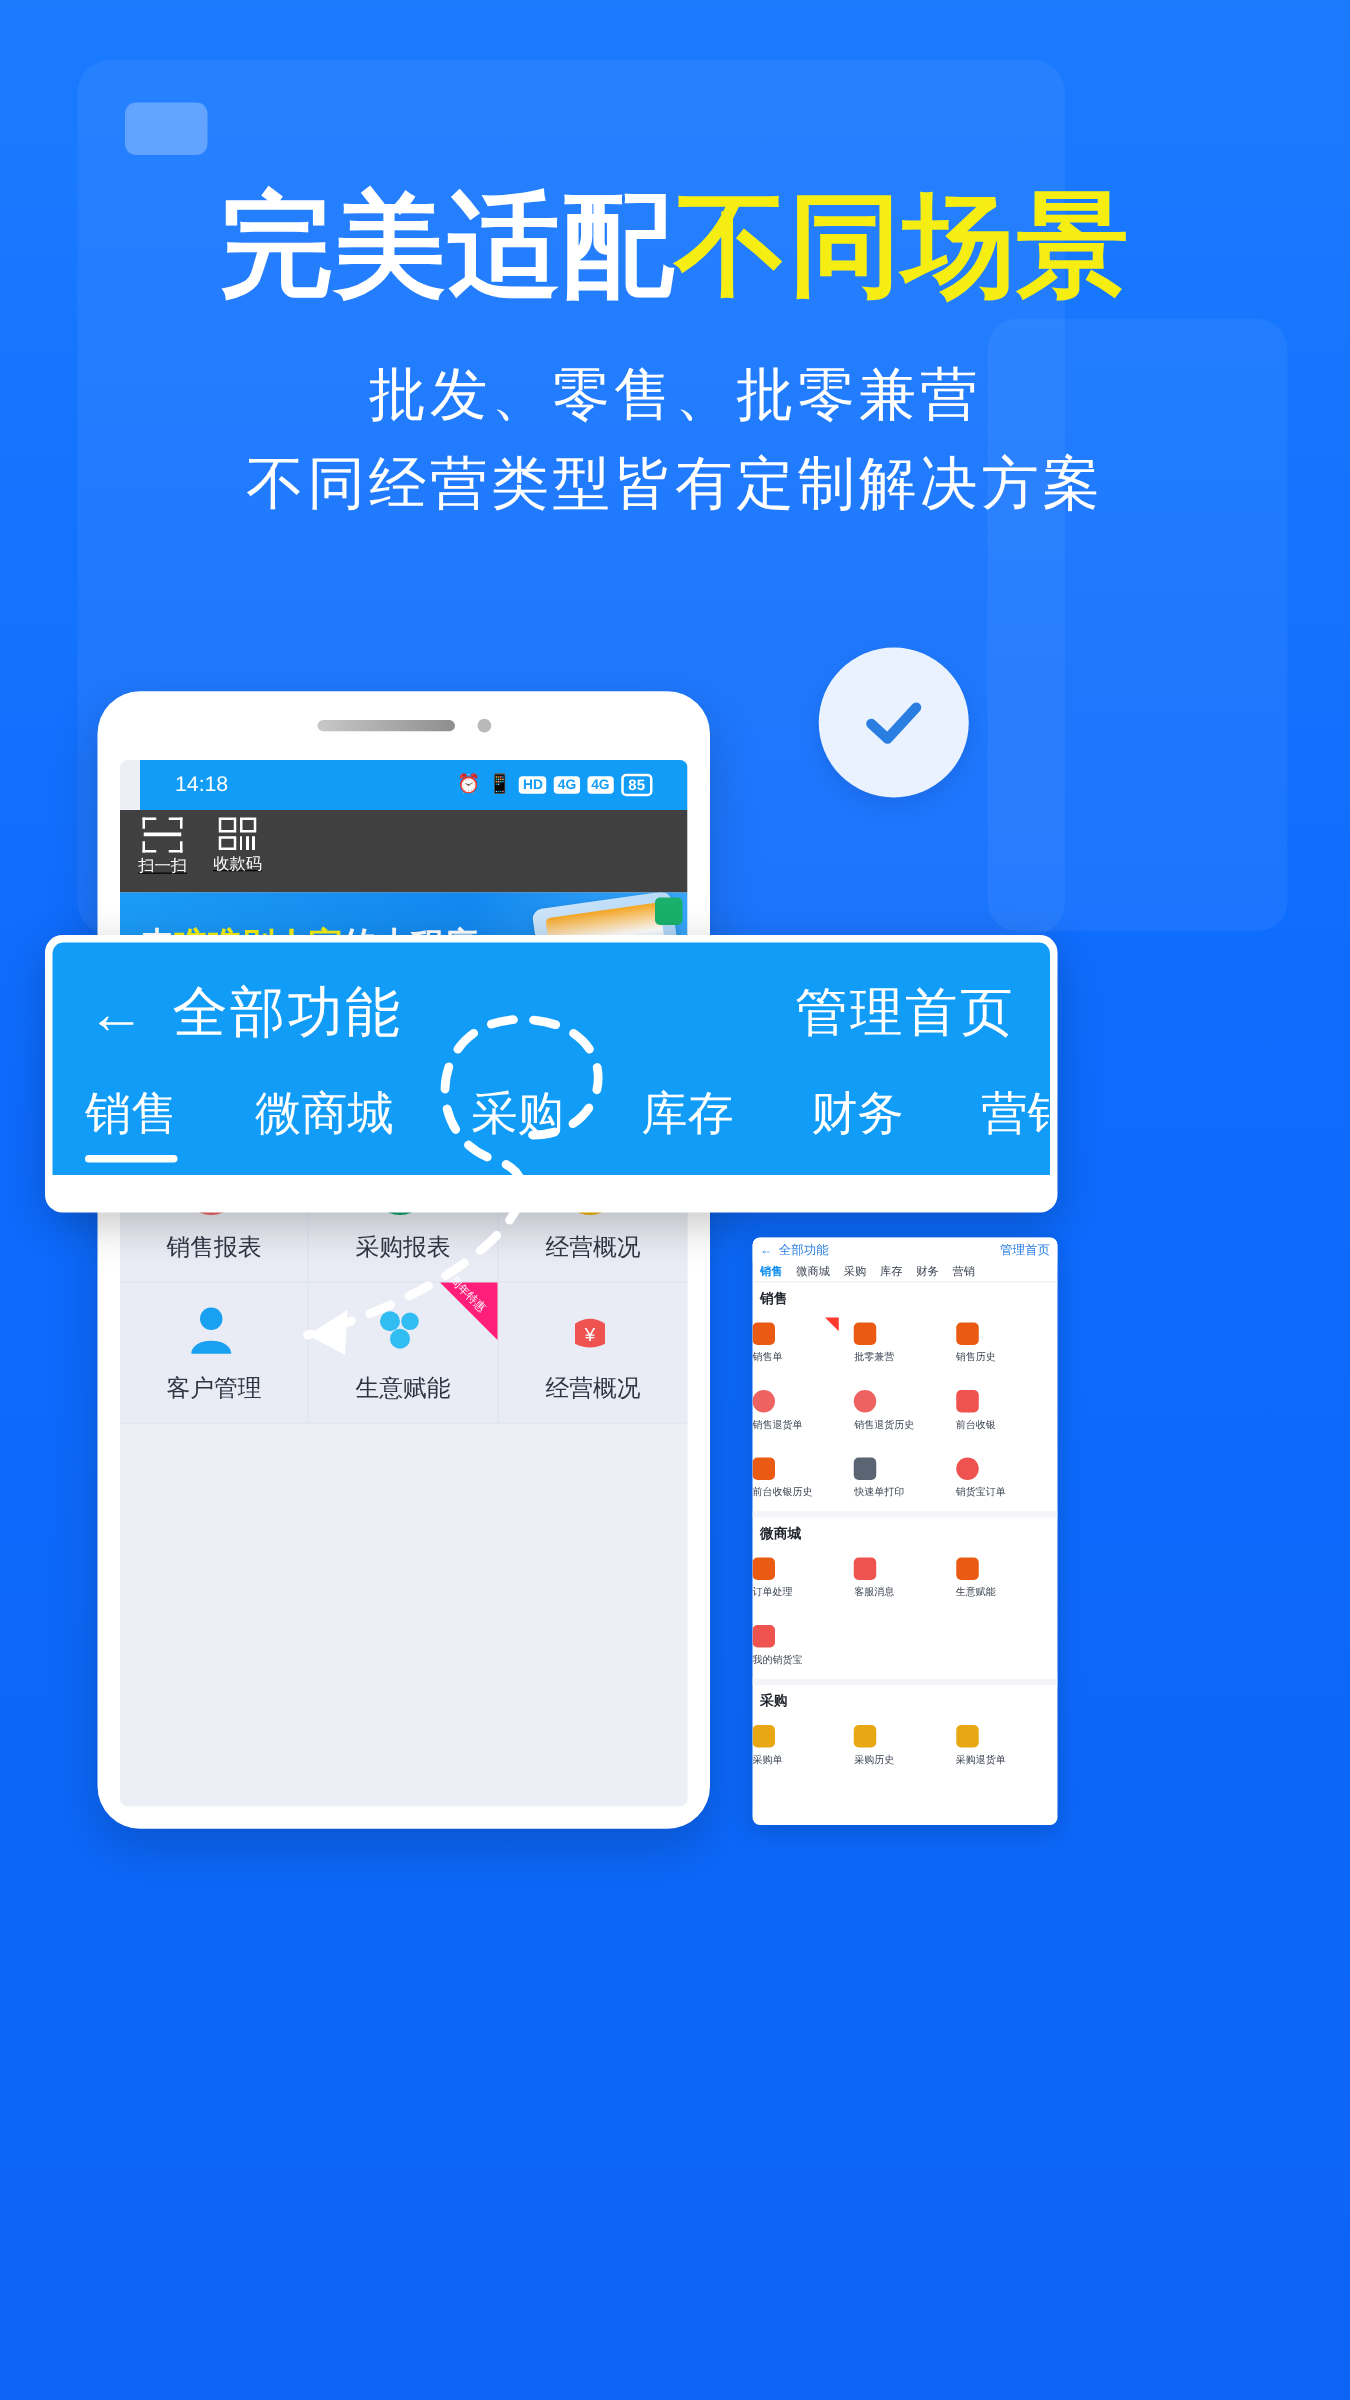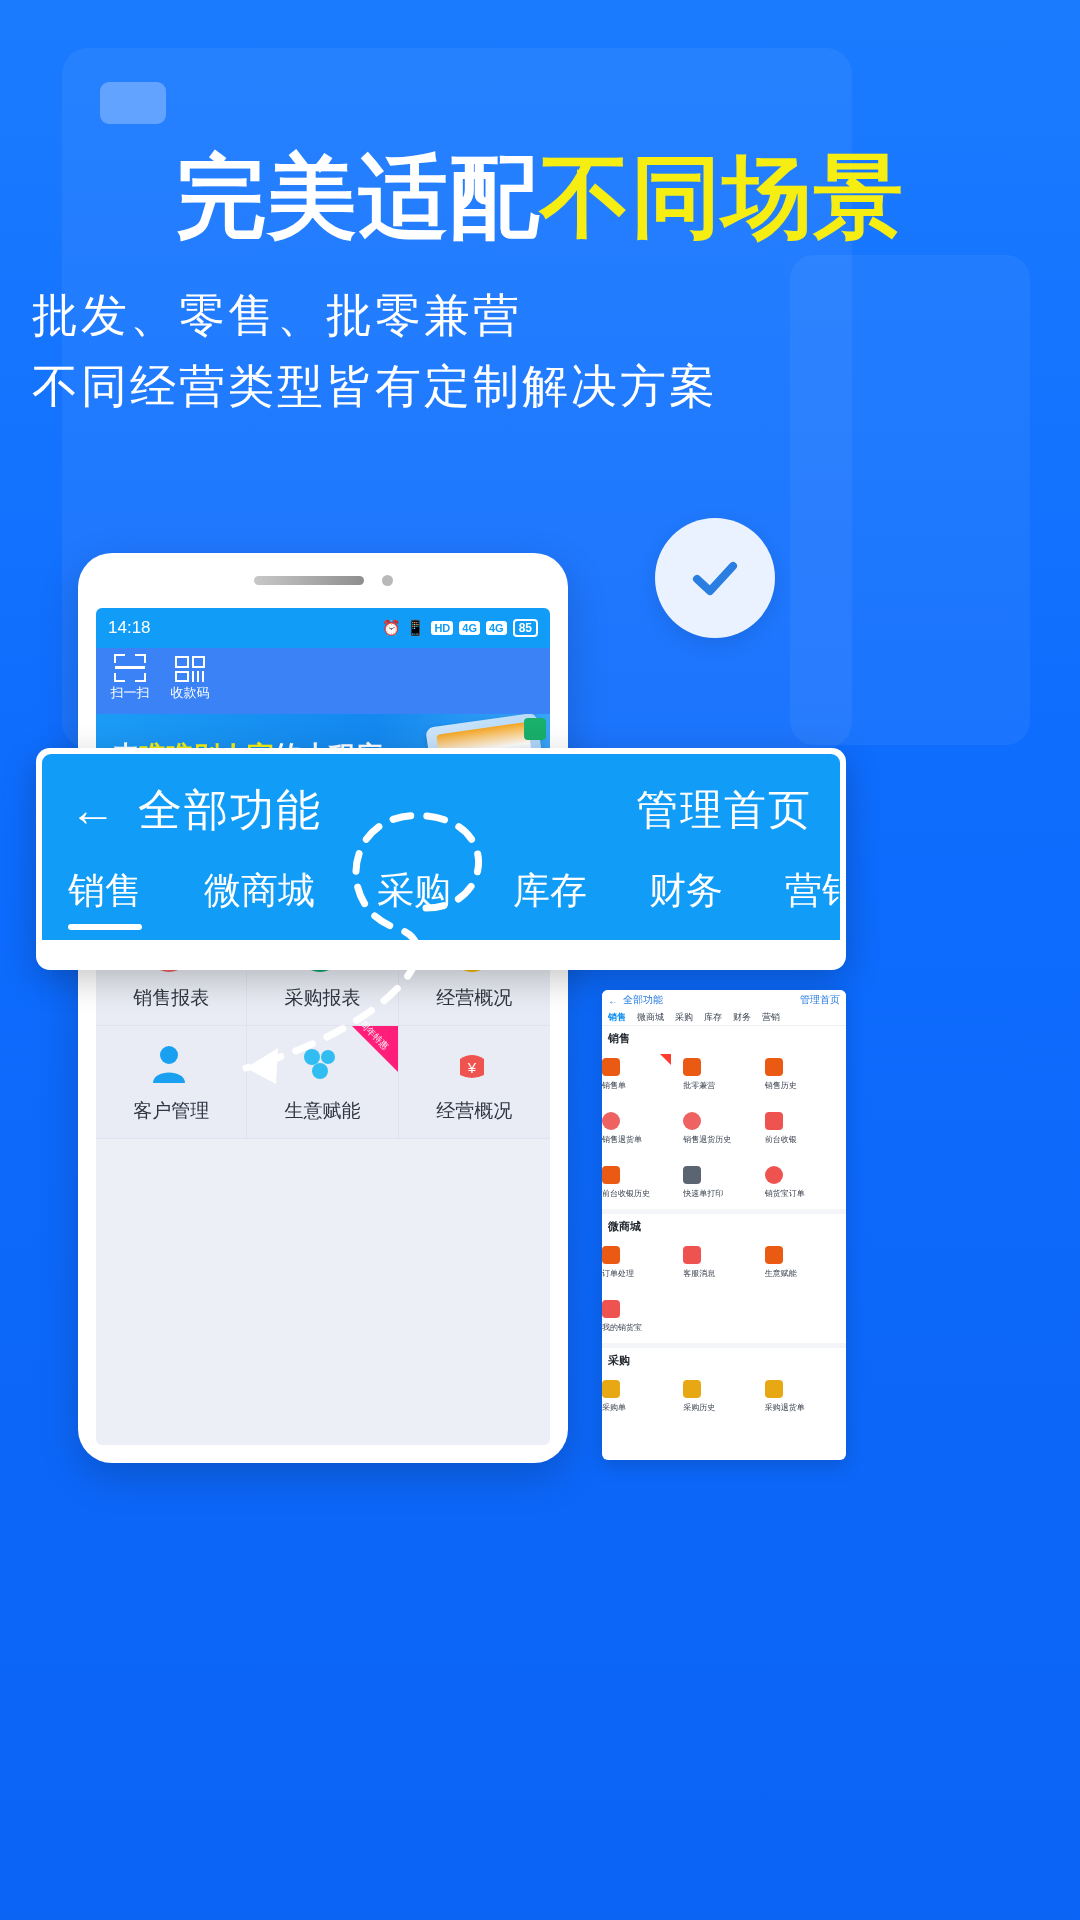--- a/index.html
+++ b/index.html
@@ -34,24 +34,23 @@
     text-align:center;
     font-size:90px; line-height:1.02;
     font-weight:bold; letter-spacing:1px;
     white-space:nowrap;
   }
   .headline .w { color:#ffffff; }
   .headline .y { color:#f6ee12;text-align:right; }
 
   .sub1, .sub2 {
     position:absolute; left:0; right:0;
-    color:#ffffff;
+    text-align:center; color:#ffffff;
     font-size:46px; font-weight:300; letter-spacing:3px;
     white-space:nowrap;
-    margin-left:32px;
   }
   .sub1 { top:285px; }
   .sub2 { top:356px; }
 
   
   .check-badge {
     position:absolute; left:655px; top:518px; width:120px; height:120px;
     border-radius:50%;
     background:#eaf2ff;
     box-shadow:0 6px 20px rgba(0,0,0,0.10);
@@ -74,37 +73,37 @@
   .notch-dot { width:11px; height:11px; border-radius:50%; background:#b9b9b9; }
 
   .phone-screen {
     position:absolute; left:18px; right:18px; top:55px; bottom:18px;
     background:#eceff6; border-radius:6px; overflow:hidden;
   }
 
   .statusbar {
     height:40px; background:#109cf7; color:#fff;
     display:flex; align-items:center; justify-content:space-between;
-    padding:0 12px; font-size:17px;
+    padding:0 28px; font-size:17px;margin-left:16px;
   }
   .status-icons { display:flex; align-items:center; gap:6px; }
   .si {
     font-size:11px; background:#fff; color:#109cf7;
     border-radius:3px; padding:1px 3px; font-weight:bold;
     line-height:1.1;
   }
   .si.plain { background:transparent; color:#fff; font-size:15px; padding:0; }
   .batt {
     border:2px solid #fff; border-radius:4px; padding:0 4px;
     font-size:12px; font-weight:bold;
   }
 
   .searchrow {
-    background:#3b82f6; padding:6px 10px 12px;
-    display:flex; align-items:flex-end; gap:10px;
+    background:#404040; padding:6px 10px 12px;
+    display:flex; align-items:flex-start; gap:10px;text-decoration:underline;
   }
   .scan { width:48px; text-align:center; color:#fff; flex:none; }
   .scan-box {
     width:32px; height:28px; margin:0 auto 2px;
     position:relative;
   }
   .scan-box i {
     position:absolute; width:11px; height:9px; border:2.5px solid #fff;
   }
   .scan-box i:nth-child(1){ left:0; top:0; border-right:none; border-bottom:none;}

